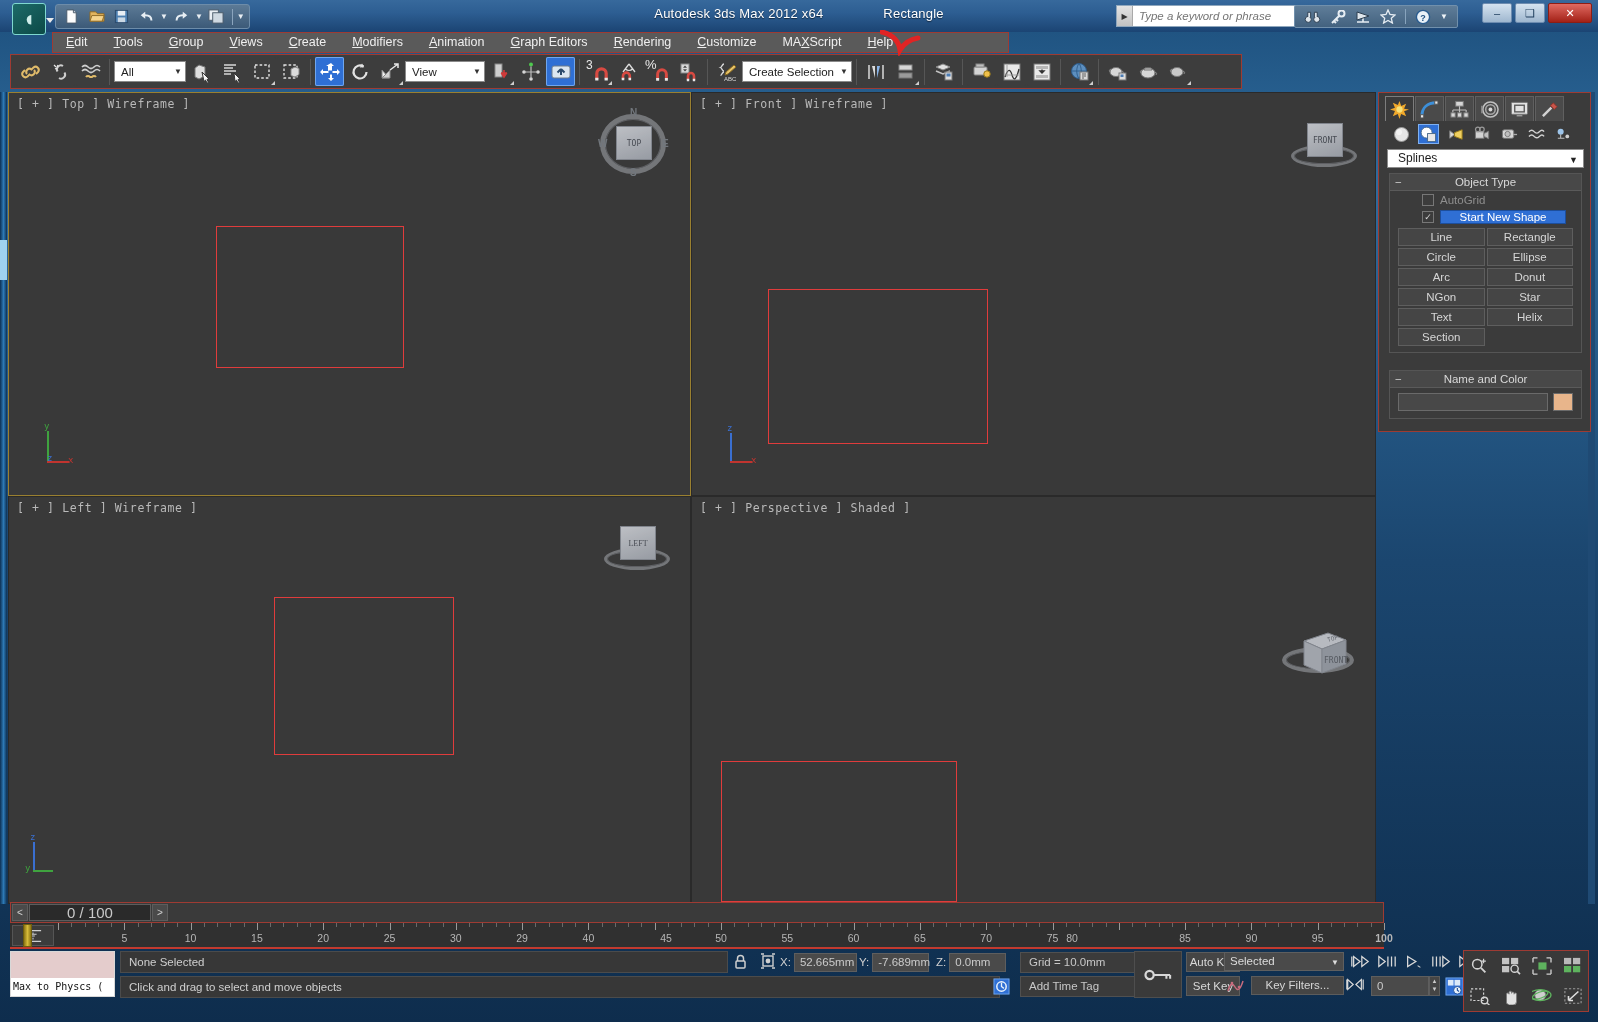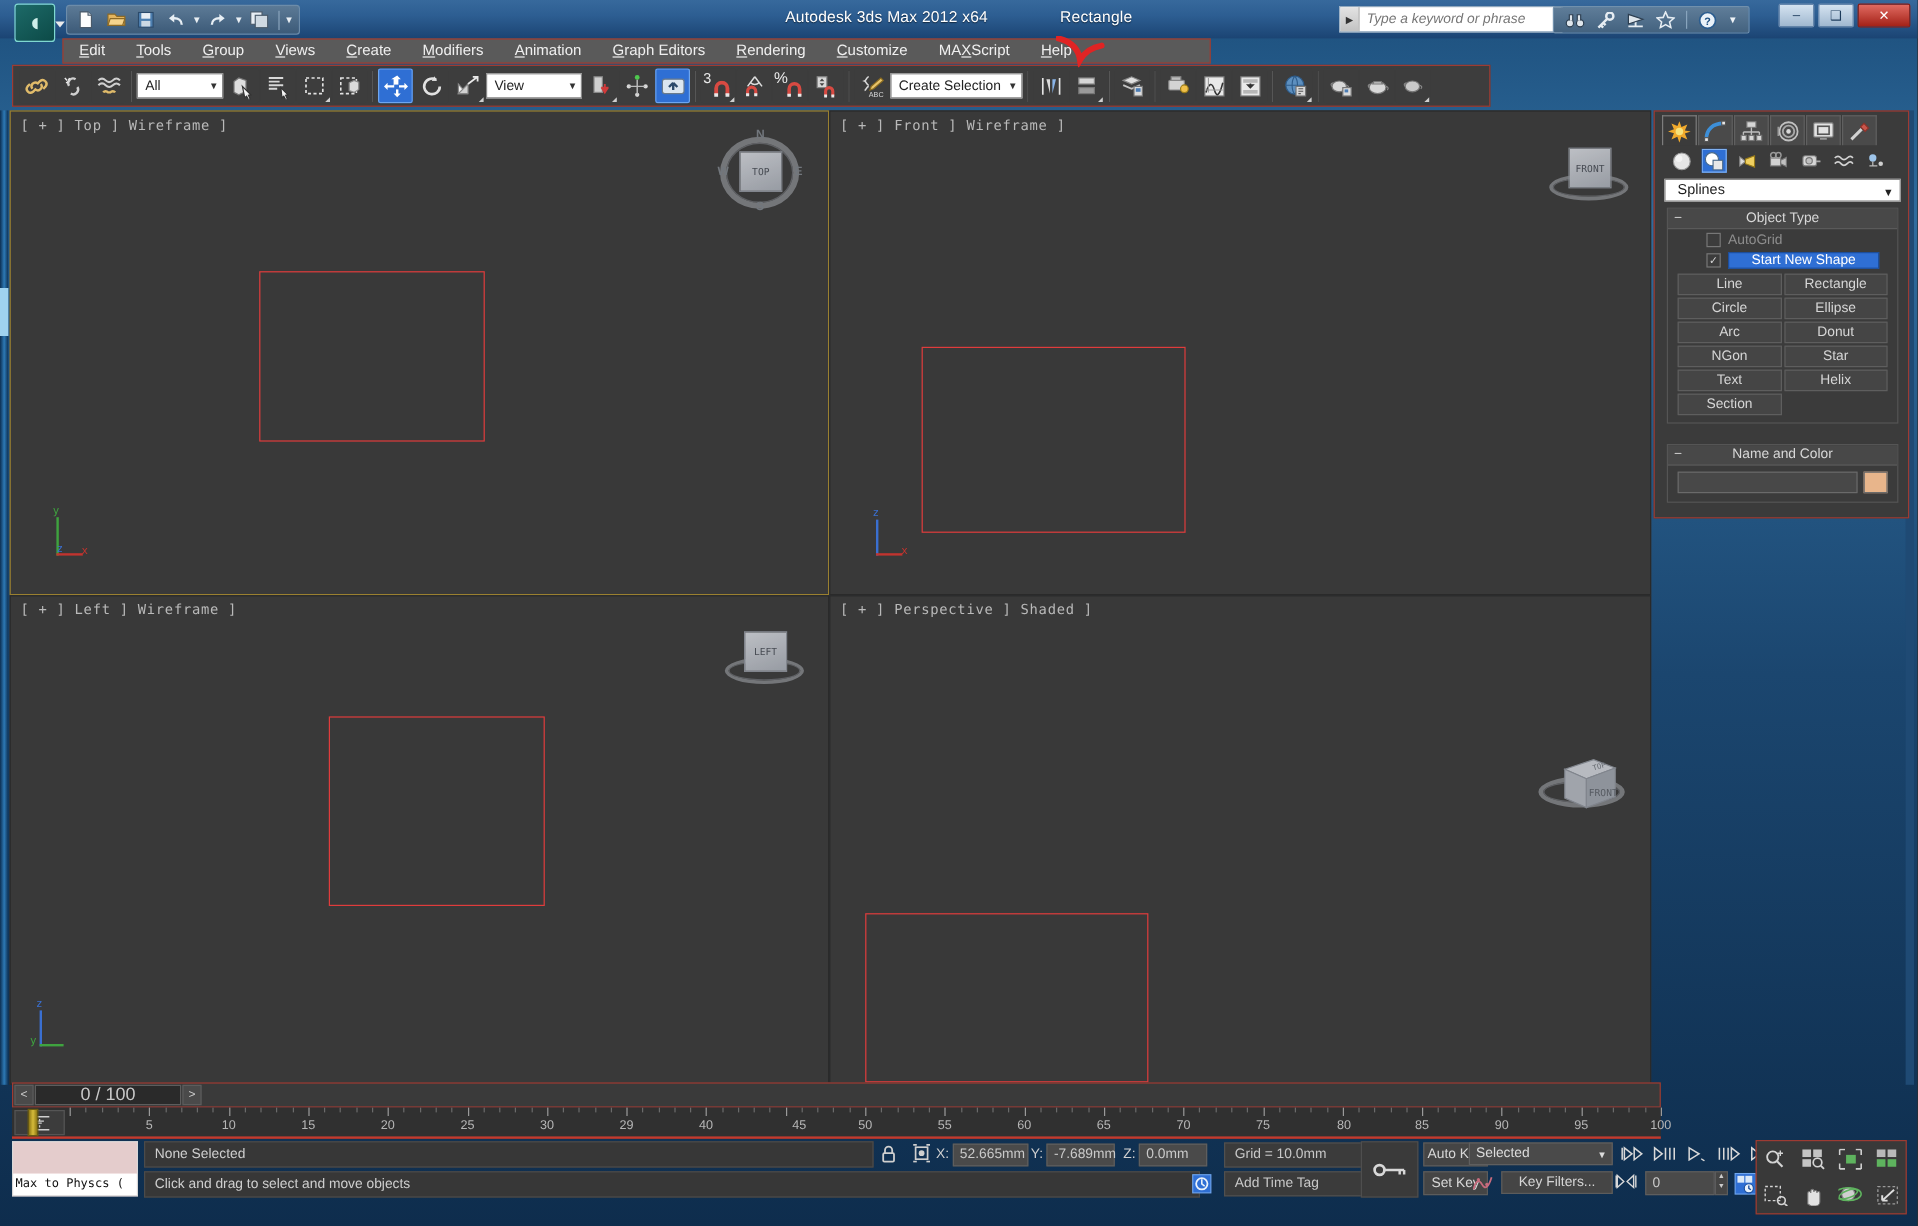--- a/index.html
+++ b/index.html
@@ -742,21 +742,21 @@
         <div class="lbl" style="left:3px;top:0px;color:#3a6fd0">z</div>
         <div class="lbl" style="left:27px;top:32px;color:#c1342f">x</div>
       </div>
     </div>
 
     <div class="vp" style="left:0;top:404px;width:683px;height:408px;">
       <div class="vp-label">[ + ] Left ] Wireframe ]</div>
       <div class="shape-rect" style="left:265px;top:100px;width:180px;height:158px;"></div>
       <div class="viewcube" style="left:591px;top:25px;">
         <div class="vc-ring" style="top:26px;height:22px;border-width:3px;"></div>
-        <div class="vc-face" style="top:4px;">LEFT</div>
+        <div class="vc-face" style="top:4px;font-family:Liberation Serif, serif;">LEFT</div>
       </div>
       <div class="axis" style="left:14px;top:335px;">
         <div class="ln" style="left:10px;top:10px;width:2px;height:30px;background:#3a6fd0"></div>
         <div class="ln" style="left:10px;top:38px;width:20px;height:2px;background:#3fa33f"></div>
         <div class="lbl" style="left:7px;top:0px;color:#3a6fd0">z</div>
         <div class="lbl" style="left:2px;top:31px;color:#3fa33f">y</div>
       </div>
     </div>
 
     <div class="vp" style="left:683px;top:404px;width:685px;height:408px;">
@@ -1039,25 +1039,25 @@
         <div class="tlabel" style="left: 397.8px;">30</div>
         <div class="tlabel" style="left: 464.1px;">29</div>
         <div class="tlabel" style="left: 530.4px;">40</div>
         <div class="tlabel" style="left: 608px;">45</div>
         <div class="tlabel" style="left: 663px;">50</div>
         <div class="tlabel" style="left: 729.3px;">55</div>
         <div class="tlabel" style="left: 795.6px;">60</div>
         <div class="tlabel" style="left: 861.9px;">65</div>
         <div class="tlabel" style="left: 928.2px;">70</div>
         <div class="tlabel" style="left: 994.5px;">75</div>
-        <div class="tlabel" style="left: 1062px;">80</div>
+        <div class="tlabel" style="left: 1014px;">80</div>
         <div class="tlabel" style="left: 1127.1px;">85</div>
         <div class="tlabel" style="left: 1193.4px;">90</div>
         <div class="tlabel" style="left: 1259.7px;">95</div>
-        <div class="tlabel" style="left: 1326px;">100</div>
+        <div class="tlabel" style="left: 1326px; font-weight: bold;">100</div>
       </div>
     <div class="playhead"></div>
   </div>
 
   <div class="statusbar">
     <div class="mini-listener">
       <div class="ml-top"></div>
       <div class="ml-bot">Max to Physcs (</div>
     </div>
 

